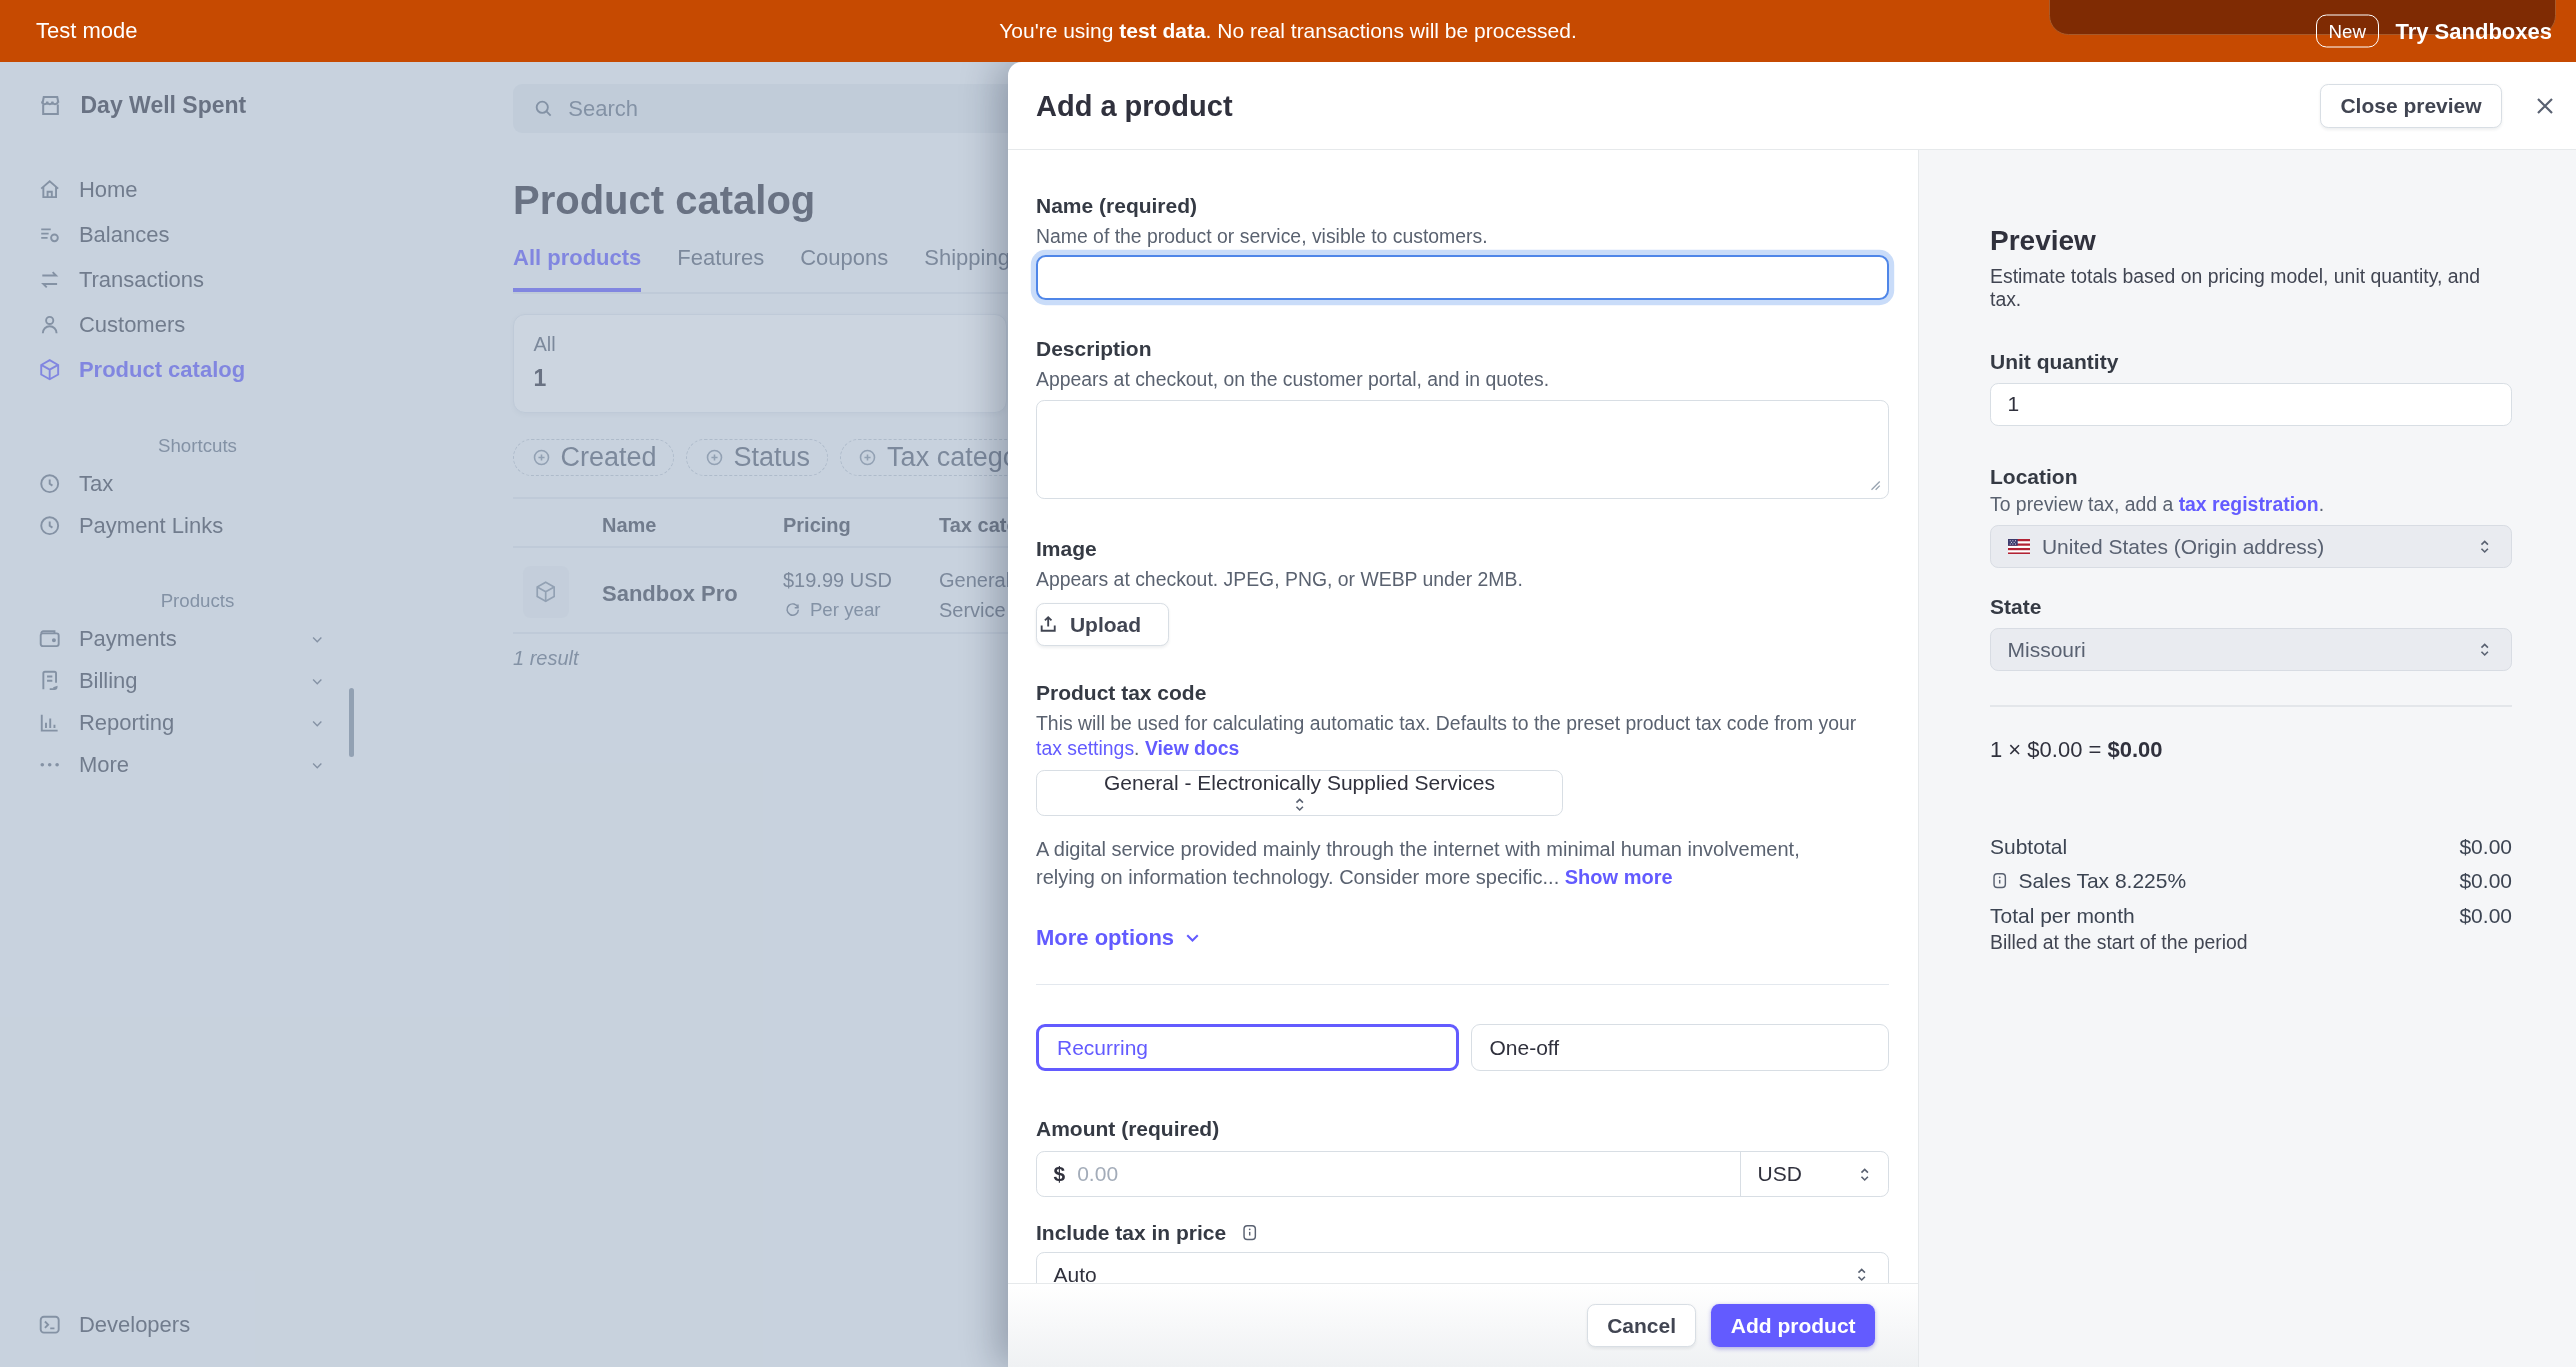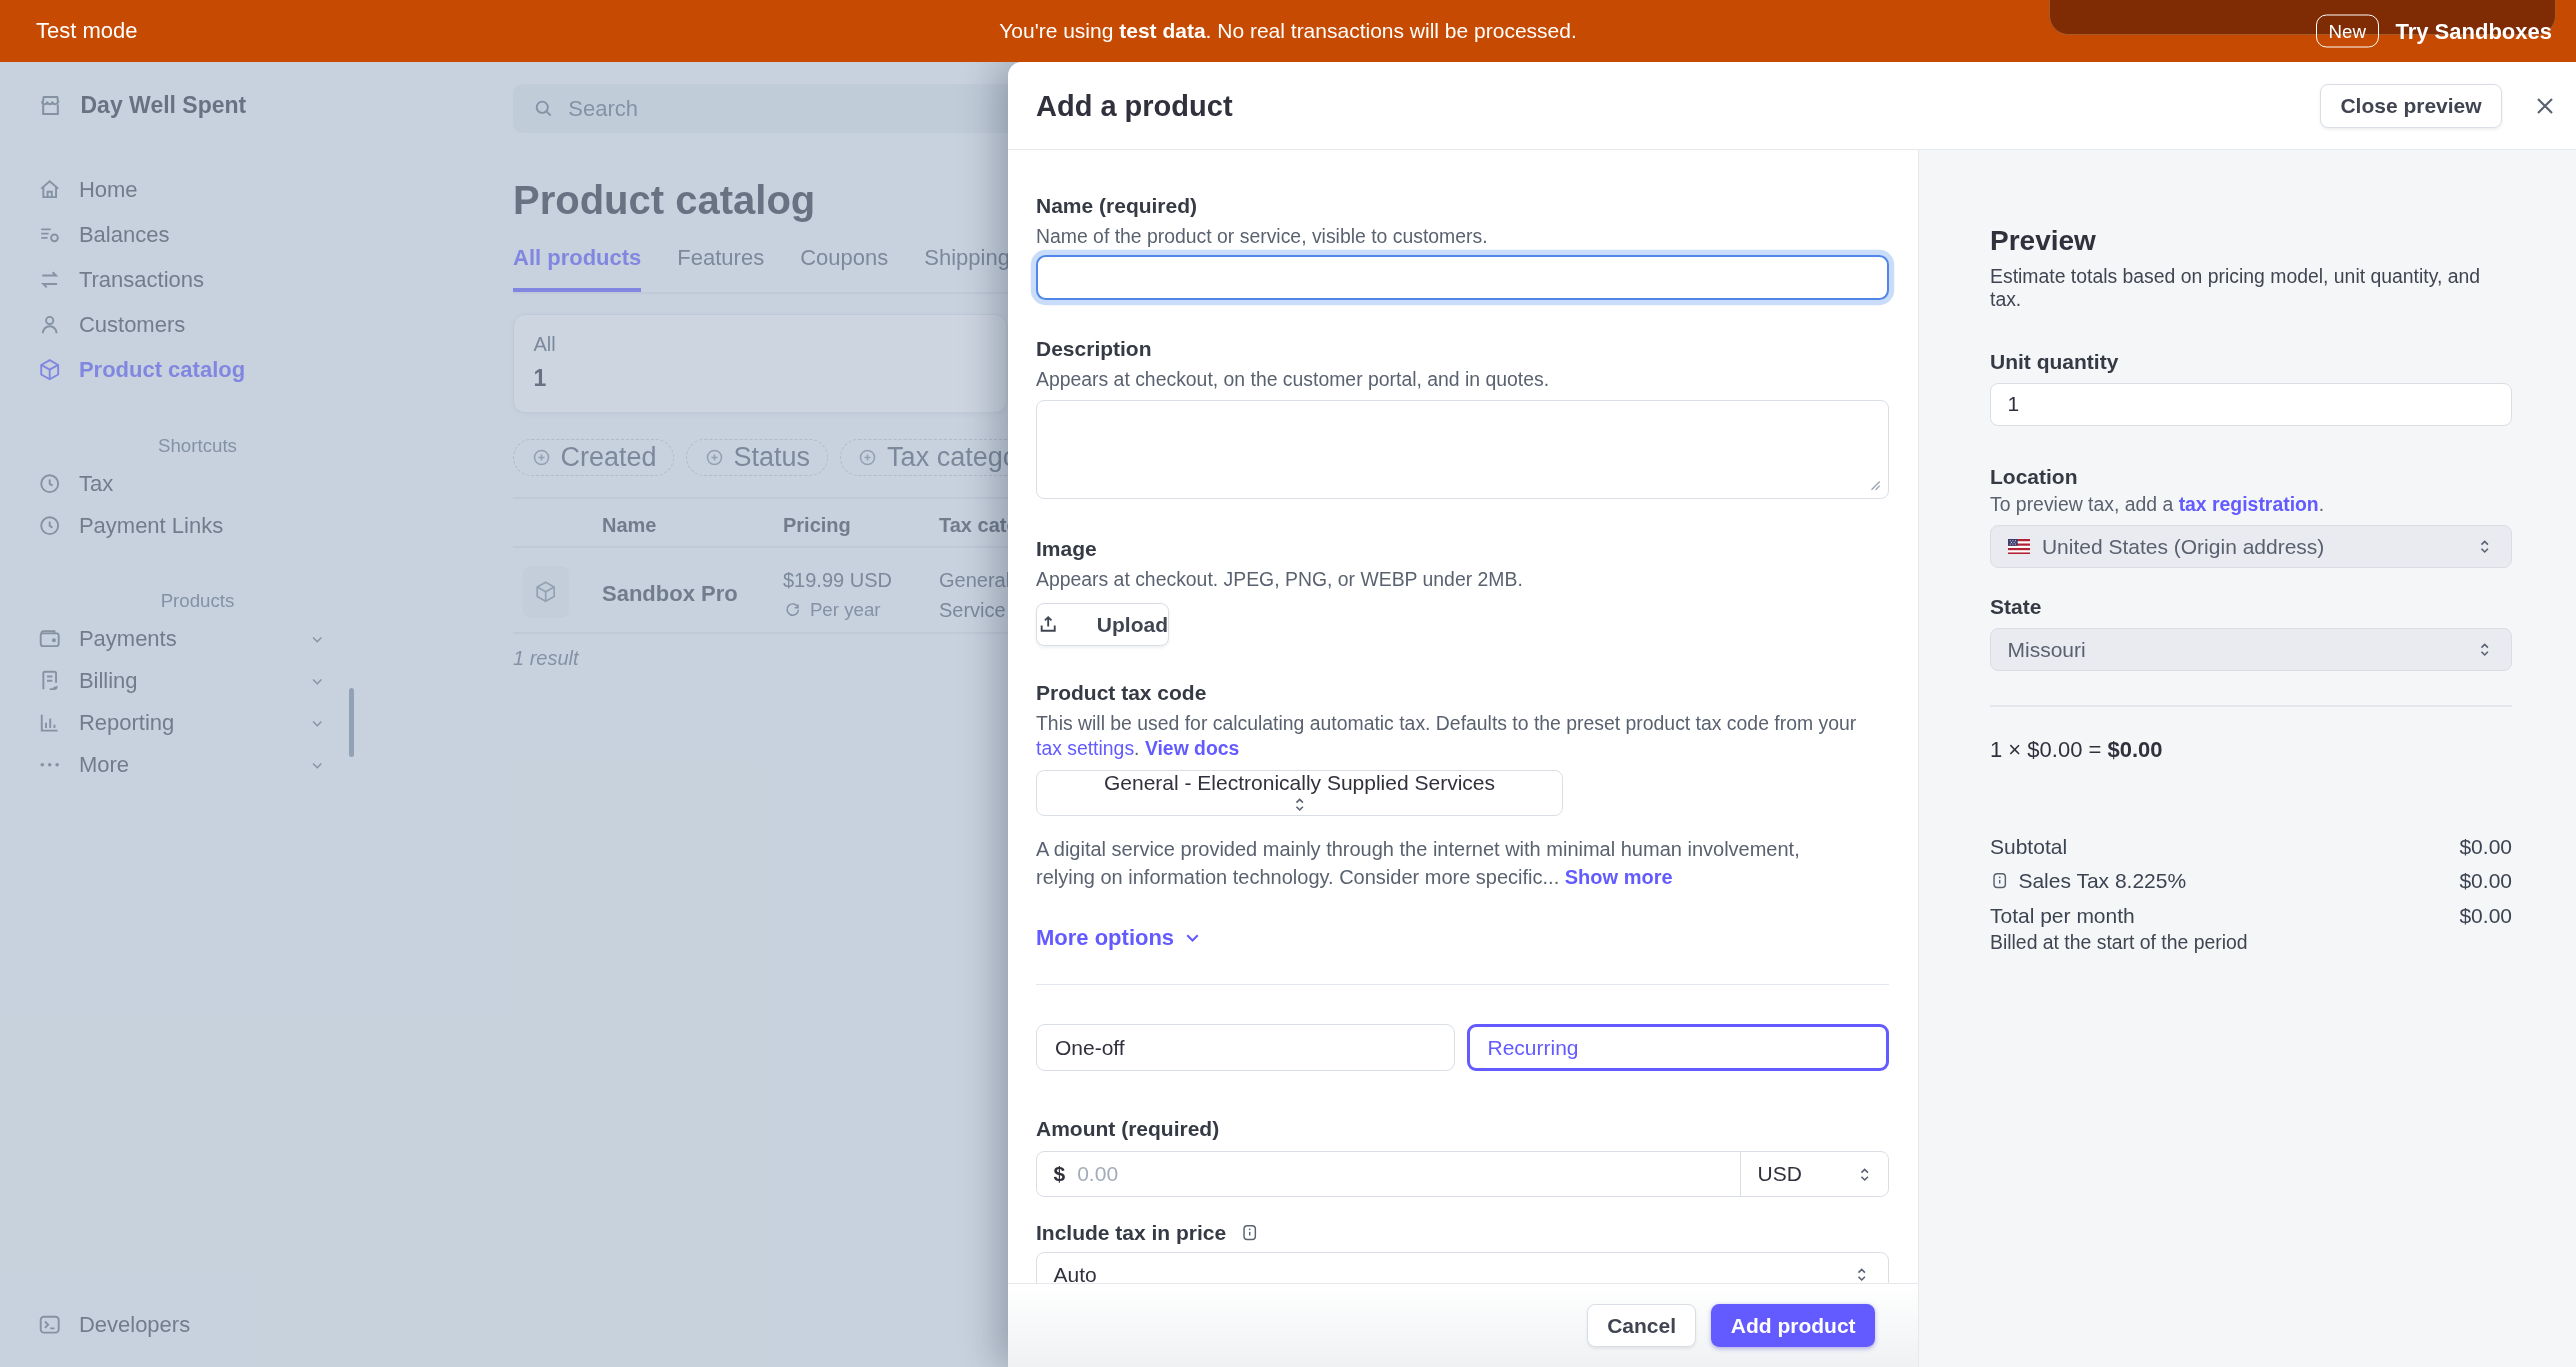--- a/index.html
+++ b/index.html
@@ -78,21 +78,21 @@
   .form-col { position:absolute; left:0; top:88px; width:910px; bottom:0; overflow:hidden; padding:43px 30px 0 28px; }
   .lbl { font-size:21px; font-weight:bold; color:#353A44; line-height:1.25; }
   .lbl .info-ic { display:inline-block; vertical-align:-3px; margin-left:7.5px; color:#596171; }
   .help { margin-top:4.5px; font-size:19.4px; color:#5A6270; line-height:1.32; }
   .tb { width:853px; background:#fff; border:1.5px solid #D8DEE4; border-radius:8.2px; }
   .name-input { margin-top:6px; height:45px; border:2.2px solid #4F86E8; box-shadow:0 0 0 5.2px #C9DCF9; border-radius:9.7px; font-size:21px; padding:0 15px; outline:none; }
   .desc-label { margin-top:36px; }
   .textarea { margin-top:7.5px; height:99px; position:relative; }
   .resize-grip { position:absolute; right:6px; bottom:6px; color:#9AA5B1; }
   .img-label { margin-top:37px; }
-  .upload-btn { margin-top:10.5px; height:43px; width:133px; background:#fff; border:1.5px solid #D8DEE4; border-radius:8.2px; box-shadow:0 1.5px 3px rgba(40,50,70,.08); display:flex; align-items:center; justify-content:space-between; gap:10.5px; font-size:21px; font-weight:bold; color:#414552; cursor:pointer; }
+  .upload-btn { margin-top:10.5px; height:43px; width:133px; background:#fff; border:1.5px solid #D8DEE4; border-radius:8.2px; box-shadow:0 1.5px 3px rgba(40,50,70,.08); display:flex; align-items:center; justify-content:flex-start; gap:10.5px; font-size:21px; font-weight:bold; color:#414552; cursor:pointer; }
   .taxcode-label { margin-top:34px; }
   a.plink { color:#635BFF; text-decoration:none; cursor:pointer; }
   .plink-b { color:#635BFF; font-weight:bold; text-decoration:none; cursor:pointer; }
   .select { display:flex; align-items:center; justify-content:space-between; padding:0 16.5px; font-size:21px; color:#30313D; cursor:pointer; }
   .tax-select { margin-top:7.5px; width:527px; height:46px;flex-direction:column; }
   .select .chevs { color:#596171; }
   .tax-desc { margin-top:19.4px; width:827px; font-size:20px; color:#5A6270; line-height:1.42; }
   .more-options { margin-top:33px; display:flex; align-items:center; gap:7.5px; font-size:22px; font-weight:bold; color:#635BFF; cursor:pointer; }
   .form-divider { margin-top:33px; width:853px; height:1.5px; background:#E3E8EE; }
   .price-toggle { margin-top:39px; display:flex; gap:12px; width:853px; }
@@ -443,22 +443,22 @@
         <span>
             <svg width="21" height="21" viewBox="0 0 24 24" fill="none" stroke="currentColor" stroke-width="2.4">
               <path d="M6 9.5l6 6 6-6"></path>
             </svg>
           </span>
       </div>
 
       <div class="form-divider"></div>
 
       <div class="price-toggle">
+        <div class="toggle-btn sel">Recurring</div>
         <div class="toggle-btn unsel">One-off</div>
-        <div class="toggle-btn sel">Recurring</div>
       </div>
 
       <div class="lbl amount-label">Amount (required)</div>
       <div class="amount-group">
         <div class="amount-main">
           <span class="cur">$</span>
           <input type="text" placeholder="0.00" style="">
         </div>
         <div class="usd-select">
           <span>USD</span>

